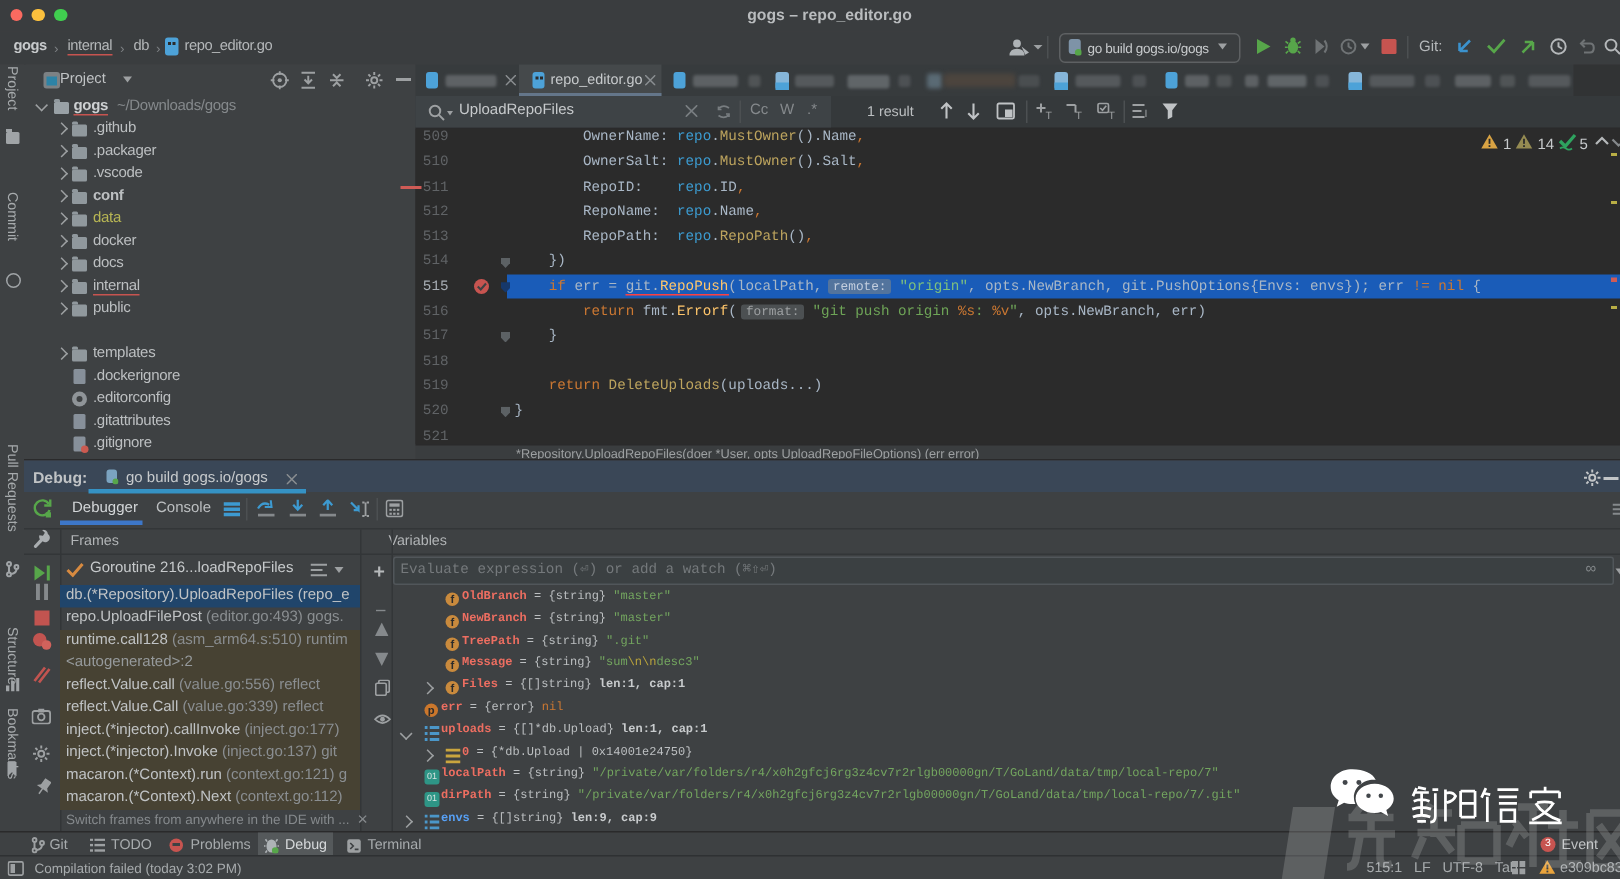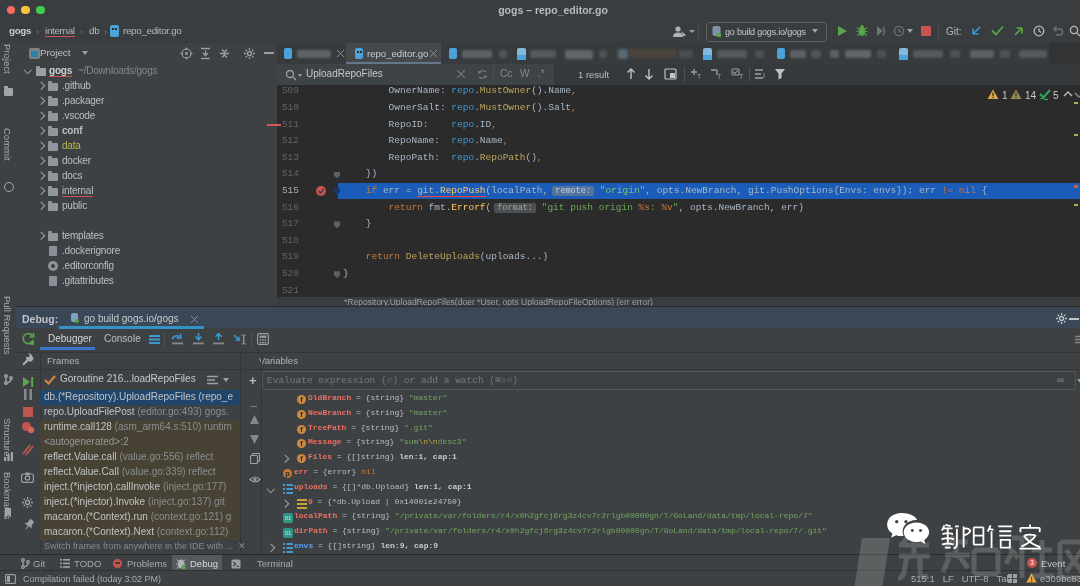--- a/index.html
+++ b/index.html
@@ -299,20 +299,25 @@
       </div>
     <div class="trow" style="top:195px;">
         <span style="position:absolute;left:32px;top:2px;width:10px;height:10px;border-radius:50%;background:#8f9498;"></span>
         <span style="position:absolute;left:35px;top:5px;width:4px;height:4px;border-radius:50%;background:#3e4143;"></span>
         <span class="nm" style="left:46px;">.editorconfig</span>
       </div>
     <div class="trow" style="top:210px;">
         <span class="ficon" style="left:33px;"></span>
         <span class="nm" style="left:46px;">.gitattributes</span>
       </div>
+    <div class="trow" style="top:225px;">
+        <span class="ficon" style="left:33px;"></span>
+        <span style="position:absolute;left:38px;top:8px;width:5px;height:5px;border-radius:50%;background:#cb5a50;"></span>
+        <span class="nm" style="left:46px;">.gitignore</span>
+      </div>
   </div>
 
   <div class="abs" id="tabbar">
 
     <div style="position:absolute;left:7px;top:5px;width:8px;height:11px;background:#4da2d8;border-radius:2px;"></div>
     <div style="position:absolute;left:20px;top:7px;width:34px;height:8px;background:#5e6265;border-radius:2px;filter:blur(1px);"></div>
     <div style="position:absolute;left:60px;top:7px;width:7px;height:7px;">
         <svg width="7" height="7">
           <path d="M0 0 L7 7 M7 0 L0 7" stroke="#8a8e91" stroke-width="1"></path>
         </svg>
@@ -798,21 +803,21 @@
         </svg>
       </div>
     <div class="sb" style="position:absolute;left:190px;top:2.5px;color:#d6d9db;">Debug</div>
     <div style="position:absolute;left:231px;top:3.5px;">
         <svg width="10" height="10">
           <rect x="0.5" y="0.5" width="9" height="9" rx="1.5" fill="#9da0a2"></rect>
           <path d="M2.5 3 L4.5 5 L2.5 7" stroke="#3e4143" stroke-width="1.1" fill="none"></path>
           <path d="M5.5 7.2 H8" stroke="#3e4143" stroke-width="1.1"></path>
         </svg>
       </div>
-    <div class="sb" style="position:absolute;left:257px;top:2.5px;">Terminal</div>
+    <div class="sb" style="position:absolute;left:245px;top:2.5px;">Terminal</div>
     <div style="position:absolute;left:1027px;top:3px;width:10px;height:10px;border-radius:50%;background:#c75450;color:#fff;font-size:7px;text-align:center;line-height:10px;">3</div>
     <div class="sb" style="position:absolute;left:1041px;top:2.5px;color:#c0c3c5;">Event Log</div>
   </div>
   <div class="abs" id="statusbar">
     <div style="position:absolute;left:5px;top:3px;">
         <svg width="11" height="10">
           <rect x="0.6" y="0.6" width="9.8" height="8.8" rx="1" stroke="#9da0a2" stroke-width="1.1" fill="none"></rect>
           <rect x="2" y="2" width="3" height="6" fill="#9da0a2"></rect>
         </svg>
       </div>

